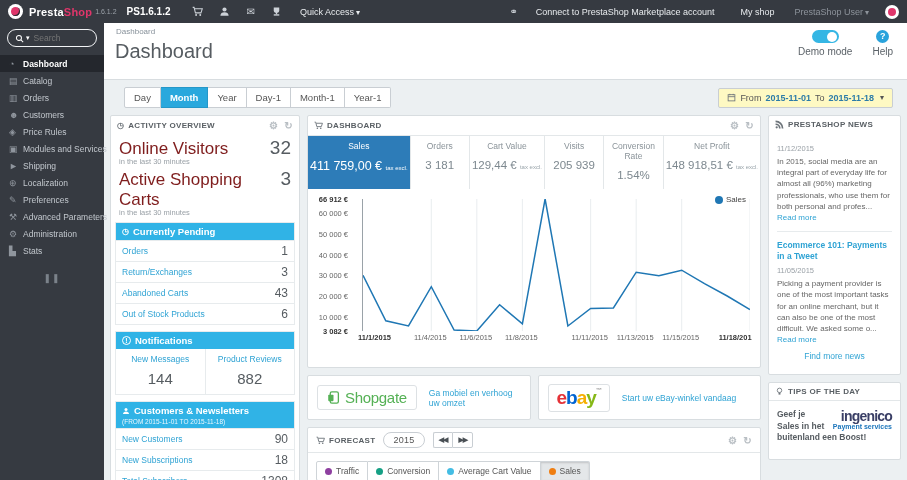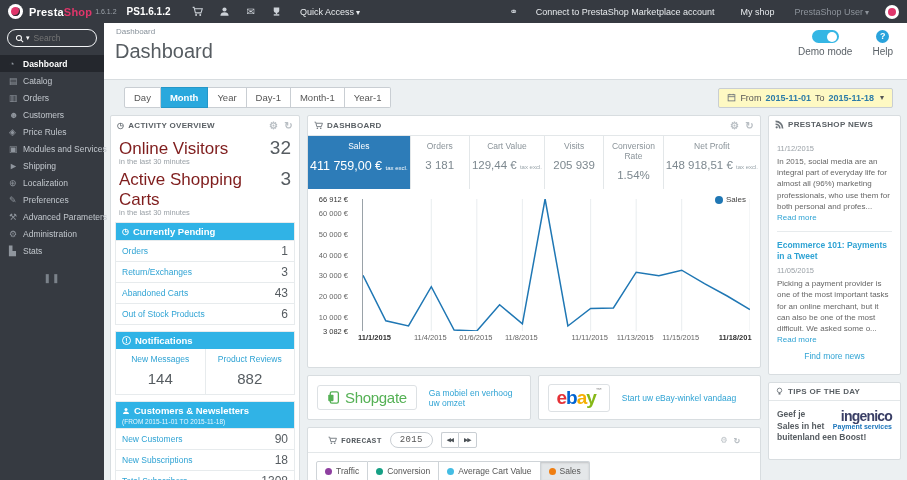--- a/index.html
+++ b/index.html
@@ -98,21 +98,21 @@
   .kpi.active .kl, .kpi.active .kv, .kpi.active .kn { color:#fff; }
   .kpi.active .kv { font-size:12.5px; }
 
   
   .chartwrap { position:relative; padding:10px 10px 2px 10px; height:178px; }
   .legend { position:absolute; top:6px; right:14px; display:flex; align-items:center; gap:3px; font-size:8px; color:#444; }
   .ldot { width:8px; height:8px; border-radius:50%; }
   #plot-area { position:relative; margin-left:44px; height:132px; border-left:1px solid #9aa2a8; }
   #y-labels { position:absolute; left:0; top:10px; width:40px; height:132px; }
   .ytick { position:absolute; right:0; font-size:7.5px; color:#666; white-space:nowrap; }
-  .ytick.bold { font-weight:normal; color:#333; }
+  .ytick.bold { font-weight:bold; color:#333; }
   #x-labels { position:relative; margin-left:44px; height:12px; }
   .xtick { position:absolute; top:2px; font-size:7.5px; color:#666; white-space:nowrap; }
   .xtick.bold { font-weight:bold; color:#333; }
 
   
   .adrow { display:flex; gap:7px; margin-bottom:7px; }
   .ad { flex:1; background:#fff; border:1px solid #d8dde0; border-radius:2px; padding:7px 9px; display:flex; align-items:center; gap:12px; height:45px; }
   .logobox { border:1px solid #dde1e4; border-radius:3px; background:#fff; padding:3px 9px; display:flex; align-items:center; gap:5px; }
   .shopgate-txt { font-size:15px; color:#55b155; font-weight:500; letter-spacing:-.3px; }
   .ebay-txt { font-size:19px; font-weight:bold; letter-spacing:-1px; }
@@ -451,21 +451,21 @@
                   <line x1="159.35294117647058" x2="159.35294117647058" y1="0" y2="132" stroke="#e9edef"></line>
                   <line x1="227.64705882352942" x2="227.64705882352942" y1="0" y2="132" stroke="#e9edef"></line>
                   <line x1="273.1764705882353" x2="273.1764705882353" y1="0" y2="132" stroke="#e9edef"></line>
                   <line x1="318.70588235294116" x2="318.70588235294116" y1="0" y2="132" stroke="#e9edef"></line>
                   <line x1="387" x2="387" y1="0" y2="132" stroke="#e9edef"></line>
                   <polyline points="0.0,76.3 22.8,121.8 45.5,127.0 68.3,87.7 91.1,131.1 113.8,132.0 136.6,105.7 159.4,124.9 182.1,0.0 204.9,127.0 227.6,109.4 250.4,109.0 273.2,73.2 295.9,76.7 318.7,71.2 341.5,84.6 364.2,97.0 387.0,110.5" fill="none" stroke="#1f77b4" stroke-width="1.5"></polyline>
                 </svg></div>
             <div id="x-labels">
                 <div class="xtick bold" style="left: 0px; transform: translateX(-12%);">11/1/2015</div>
                 <div class="xtick" style="left: 68.2941px; transform: translateX(-50%);">11/4/2015</div>
-                <div class="xtick" style="left: 113.824px; transform: translateX(-50%);">01/6/2015</div>
+                <div class="xtick" style="left: 113.824px; transform: translateX(-50%);">11/6/2015</div>
                 <div class="xtick" style="left: 159.353px; transform: translateX(-50%);">11/8/2015</div>
                 <div class="xtick" style="left: 227.647px; transform: translateX(-50%);">11/11/2015</div>
                 <div class="xtick" style="left: 273.176px; transform: translateX(-50%);">11/13/2015</div>
                 <div class="xtick" style="left: 318.706px; transform: translateX(-50%);">11/15/2015</div>
                 <div class="xtick bold" style="left: 387px; transform: translateX(-92%);">11/18/201</div>
               </div>
           </div>
         </div>
 
         <div class="adrow">
@@ -483,21 +483,21 @@
           </div>
           <div class="ad">
             <div class="logobox" style="padding:2px 8px;">
               <span class="ebay-txt"><span style="color: rgb(229, 50, 56);">e</span><span style="color: rgb(0, 100, 210);">b</span><span style="color: rgb(245, 175, 2);">a</span><span style="color: rgb(134, 184, 23);">y</span><span class="ebay-tm">™</span></span>
             </div>
             <span class="ad-link">Start uw eBay-winkel vandaag</span>
           </div>
         </div>
 
         <div class="panel">
-          <div class="phead" style="padding:4px 20px;font-family:Liberation Mono, monospace;">
+          <div class="phead" style="padding:4px 8px;">
             <span class="pico">
                 <svg viewBox="0 0 16 16" width="9" height="9">
                   <path d="M1 2h2l2 8h8l2-6H4" fill="none" stroke="currentColor" stroke-width="1.6"></path>
                   <circle cx="6" cy="13" r="1.4" fill="currentColor"></circle>
                   <circle cx="12" cy="13" r="1.4" fill="currentColor"></circle>
                 </svg>
               </span>
             <span>FORECAST</span>
             <span class="fhead-pill">2015</span>
             <span class="mini-group">

